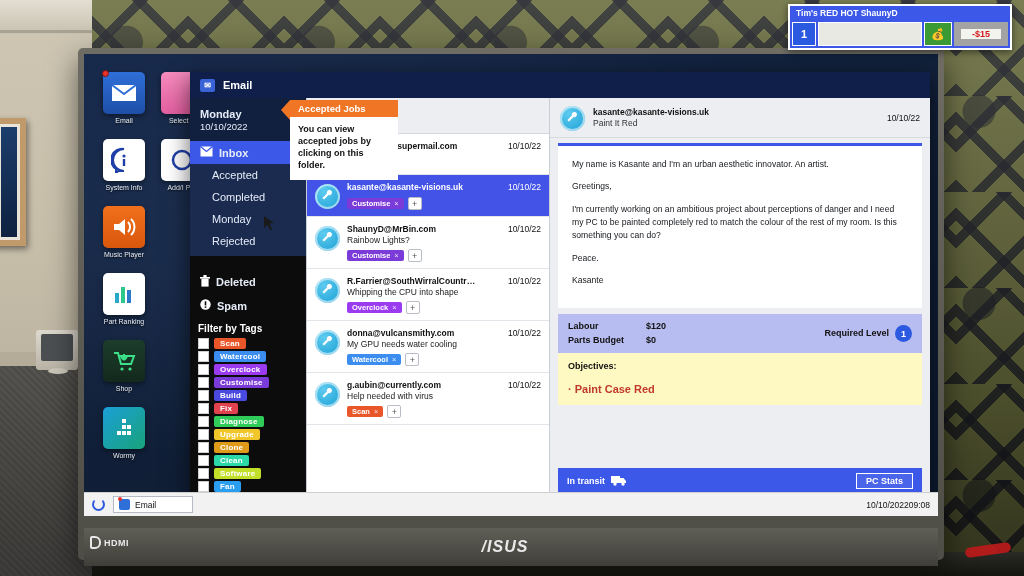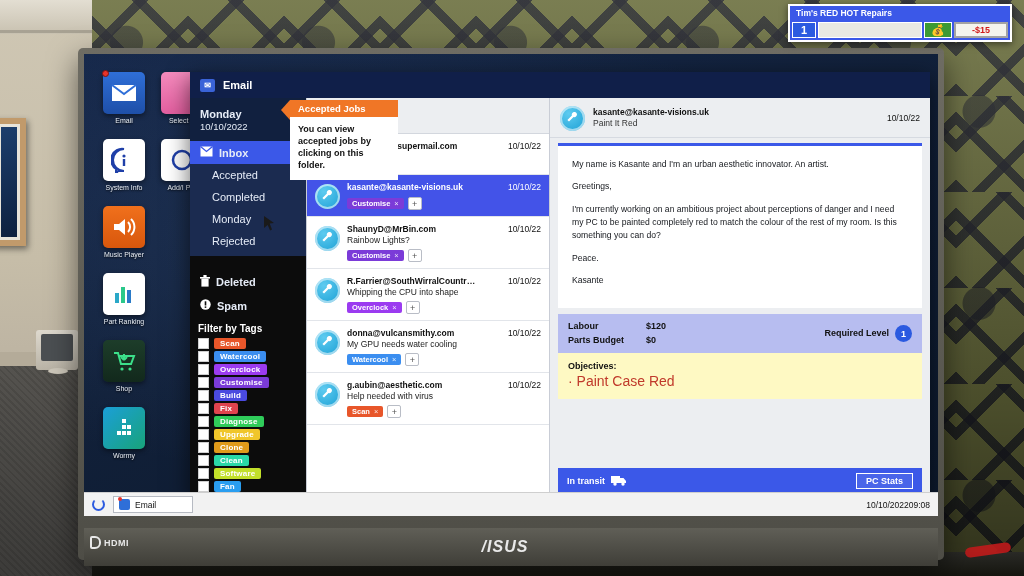--- a/index.html
+++ b/index.html
@@ -240,21 +240,21 @@
   .job-labels{font-size:9px;font-weight:bold;color:#111;line-height:1.5;}
   .job-vals{font-size:9px;font-weight:bold;color:#111;line-height:1.5;}
   .job-req{margin-left:auto;display:flex;align-items:center;gap:6px;}
   .job-req-t{font-size:9px;font-weight:bold;color:#111;text-align:right;line-height:1.4;}
   .lvl-badge{
     width:17px;height:17px;border-radius:50%;background:#2b5ae0;color:#fff;
     font-size:9px;font-weight:bold;display:flex;align-items:center;justify-content:center;
   }
   .job-obj{background:#fef9c3;padding:8px 10px 10px;}
   .obj-title{font-size:9px;font-weight:bold;color:#111;}
-  .obj-item{font-size:14px;color:#c0392b;font-weight:normal;margin-top:2px;}
+  .obj-item{font-size:11px;color:#c0392b;font-weight:bold;margin-top:12px;}
   .reader-foot{
     margin:auto 8px 8px;background:#3b58e8;display:flex;align-items:center;
     padding:5px 9px;color:#fff;
   }
   .transit{font-size:9px;font-weight:bold;display:flex;align-items:center;gap:6px;}
   .pc-stats{
     margin-left:auto;border:1px solid #fff;padding:2px 9px;font-size:9px;font-weight:bold;
     cursor:pointer;background:rgba(255,255,255,.08);
   }
 
@@ -301,21 +301,21 @@
     background:#2b5ae0;color:#fff;font-size:11px;font-weight:bold;
     padding:1px 8px;display:flex;align-items:center;justify-content:center;
     border:1px solid #fff;
   }
   .hud-xp{flex:1;background:#e9e9e3;border:1px solid #fff;}
   .hud-cash-ico{
     width:28px;background:#3c9a34;border:1px solid #fff;display:flex;
     align-items:center;justify-content:center;font-size:11px;
   }
   .hud-money{
-    width:54px;background:#f4f4ee;border:2px solid #a3a3a3;color:#d01b1b;
+    width:54px;background:#f4f4ee;border:7px solid #a3a3a3;color:#d01b1b;
     font-size:9px;font-weight:bold;display:flex;align-items:center;justify-content:center;
   }
 </style>
 </head>
 <body>
 
 <div id="scene">
 
   <div class="wallpaper"></div>
   <div class="desk-edge"></div>
@@ -325,21 +325,21 @@
     <div class="room-ceiling"></div>
     <div class="room-pipe"></div>
     <div class="room-picture"></div>
     <div class="room-skirting"></div>
     <div class="room-floor"></div>
     <div class="crt"></div>
     <div class="crt-base"></div>
   </div>
 
   <div class="hud">
-    <div class="hud-title">Tim's RED HOT Repairs</div>
+    <div class="hud-title">Tim's RED HOT ShaunyD</div>
     <div class="hud-bar">
       <div class="hud-lvl">1</div>
       <div class="hud-xp"></div>
       <div class="hud-cash-ico">💰</div>
       <div class="hud-money">-$15</div>
     </div>
   </div>
 
   <div class="monitor">
     <div class="screen">
@@ -662,21 +662,21 @@
                     </div>
                   </div>
                   <div class="mail">
                     <div class="avatar">
                       <svg width="13" height="13" viewBox="0 0 13 13">
                         <path d="M3 9.5l4.5-4.5a2.6 2.6 0 10-1.6-1.6L1.4 7.9z" fill="#fff"></path>
                       </svg>
                     </div>
                     <div class="mail-main">
                       <div class="mail-top">
-                        <div class="mail-from">g.aubin@aesthetic.com</div>
+                        <div class="mail-from">g.aubin@currently.com</div>
                         <div class="mail-date">10/10/22</div>
                       </div>
                       <div class="mail-subj">Help needed with virus</div>
                       <div class="mail-tags">
                         <div class="mtag" style="background: rgb(232, 86, 42);">
                           <span>Scan</span>
                           <span class="x">×</span>
                         </div>
                         <div class="tag-add">+</div>
                       </div>

